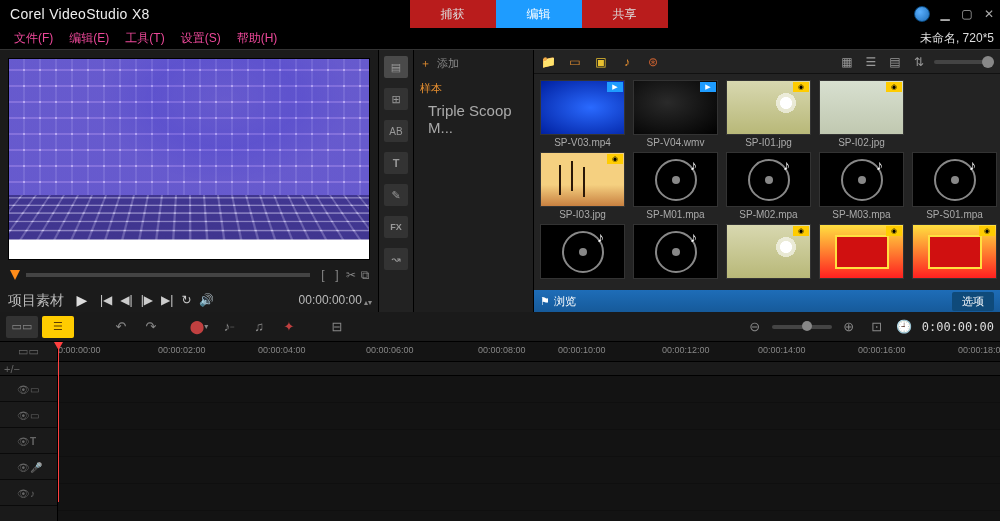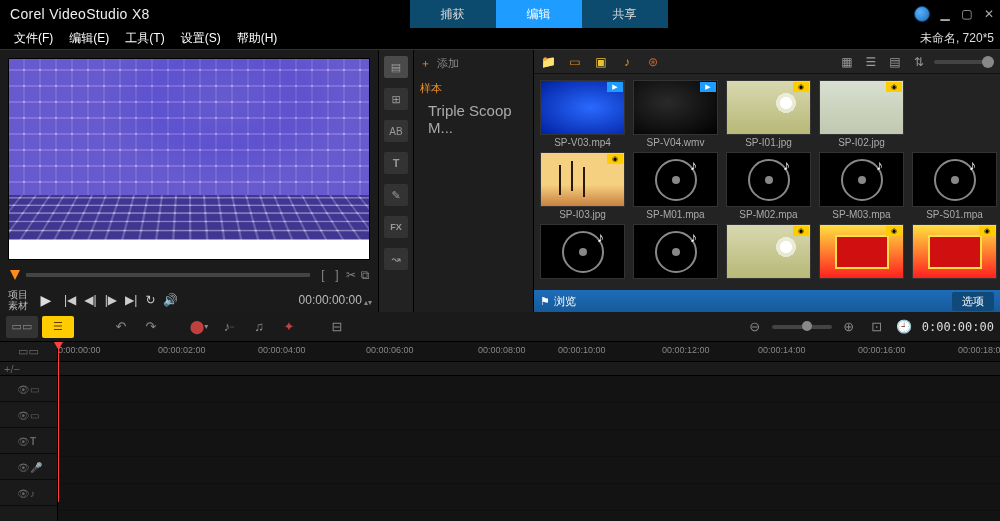--- a/index.html
+++ b/index.html
@@ -2,29 +2,29 @@
 <html><head>
 <meta charset="utf-8">
 <style>
 * { margin:0; padding:0; box-sizing:border-box; font-family:"Microsoft YaHei",Arial,sans-serif; }
 body { width:1000px; height:521px; background:#1a1a1a; color:#bbb; font-size:11px; overflow:hidden; user-select:none; }
 
 
 .titlebar { height:28px; background:#000; display:flex; align-items:center; padding:0 4px; }
 .app-title { color:#eee; font-size:14px; font-weight:300; letter-spacing:0.3px; padding-left:6px; flex:0 0 auto; }
 .tabs { display:flex; margin-left:260px; height:28px; }
-.tab { width:86px; height:28px; display:flex; align-items:center; justify-content:center; color:#ddd; font-size:12px; cursor:pointer; background:#0c4a6e; }
+.tab { width:86px; height:28px; display:flex; align-items:center; justify-content:center; color:#ddd; font-size:12px; cursor:pointer; background:#b91c1c; }
 .tab.active { background:#1e9cff; color:#fff; }
 .title-right { margin-left:auto; display:flex; align-items:center; gap:8px; }
 .globe-icon { width:16px; height:16px; border-radius:50%; background:radial-gradient(circle at 35% 35%, #5ab0ff, #1e6db8); border:1px solid #0a4a80; }
 .win-btn { width:14px; height:14px; display:flex; align-items:center; justify-content:center; color:#aaa; cursor:pointer; font-size:12px; }
 
 
 .menubar { height:22px; background:#000; display:flex; align-items:center; padding:0 6px; border-bottom:1px solid #333; }
-.menu-item { padding:0 8px; color:#ffffff; font-size:12px; cursor:pointer; }
+.menu-item { padding:0 8px; color:#ec4899; font-size:12px; cursor:pointer; }
 .menu-right { margin-left:auto; color:#ddd; font-size:12px; }
 
 
 .main { display:flex; height:262px; background:#1b1b1b; }
 .preview-panel { width:378px; background:#1b1b1b; padding:8px 6px 0 8px; display:flex; flex-direction:column; }
 .preview-frame { width:362px; height:202px; background:#000; position:relative; overflow:hidden; border:1px solid #000; }
 
 .vid-bg { position:absolute; inset:0; background:
   radial-gradient(ellipse 180px 120px at 60% 20%, rgba(255,255,255,0.95), rgba(200,200,255,0.4) 40%, rgba(100,100,200,0) 70%),
   linear-gradient(#fff,#fff);
@@ -39,21 +39,21 @@
 .vid-floor { position:absolute; bottom:0; left:0; right:0; height:64px; background:#8b7ed9; transform:perspective(300px) rotateX(55deg); transform-origin:top center;
   background-image:
     repeating-linear-gradient(0deg, rgba(40,30,120,0.5) 0 10px, rgba(255,255,255,0.3) 10px 12px),
     repeating-linear-gradient(90deg, rgba(40,30,120,0.5) 0 12px, rgba(255,255,255,0.3) 12px 14px);
 }
 .preview-row { display:flex; align-items:center; margin-top:6px; height:18px; }
 .marker { width:10px; height:10px; background:#ff8c1a; clip-path:polygon(0 0,100% 0,50% 100%); margin-left:2px; }
 .preview-track { flex:1; height:4px; background:#444; margin:0 6px; }
 .pbtn { width:14px; height:14px; color:#888; cursor:pointer; display:flex; align-items:center; justify-content:center; font-size:12px;}
 .play-controls { display:flex; align-items:center; height:24px; gap:8px; margin-top:4px; }
-.ctl-left { display:flex; flex-direction:column; font-size:10px; color:#bbb; line-height:11px; }
+.ctl-left { display:flex; font-size:14px; color:#bbb; line-height:11px; }
 .play-btn { width:20px; height:20px; color:#ddd; cursor:pointer; font-size:14px; display:flex; align-items:center; justify-content:center;}
 .ctl-icon { color:#ccc; cursor:pointer; font-size:12px; }
 .timecode { margin-left:auto; font-family:monospace; font-size:12px; color:#bbb; display:flex; align-items:flex-end; gap:2px;}
 .tc-up { font-size:8px; color:#888; cursor:pointer; }
 
 
 .vstrip { width:36px; background:#222; border-left:1px solid #000; border-right:1px solid #000; display:flex; flex-direction:column; align-items:center; padding-top:6px; gap:10px; }
 .vicon { width:24px; height:22px; background:#333; border-radius:2px; display:flex; align-items:center; justify-content:center; color:#999; font-size:11px; cursor:pointer; }
 .vicon.sel { background:#4a4a4a; }
 

